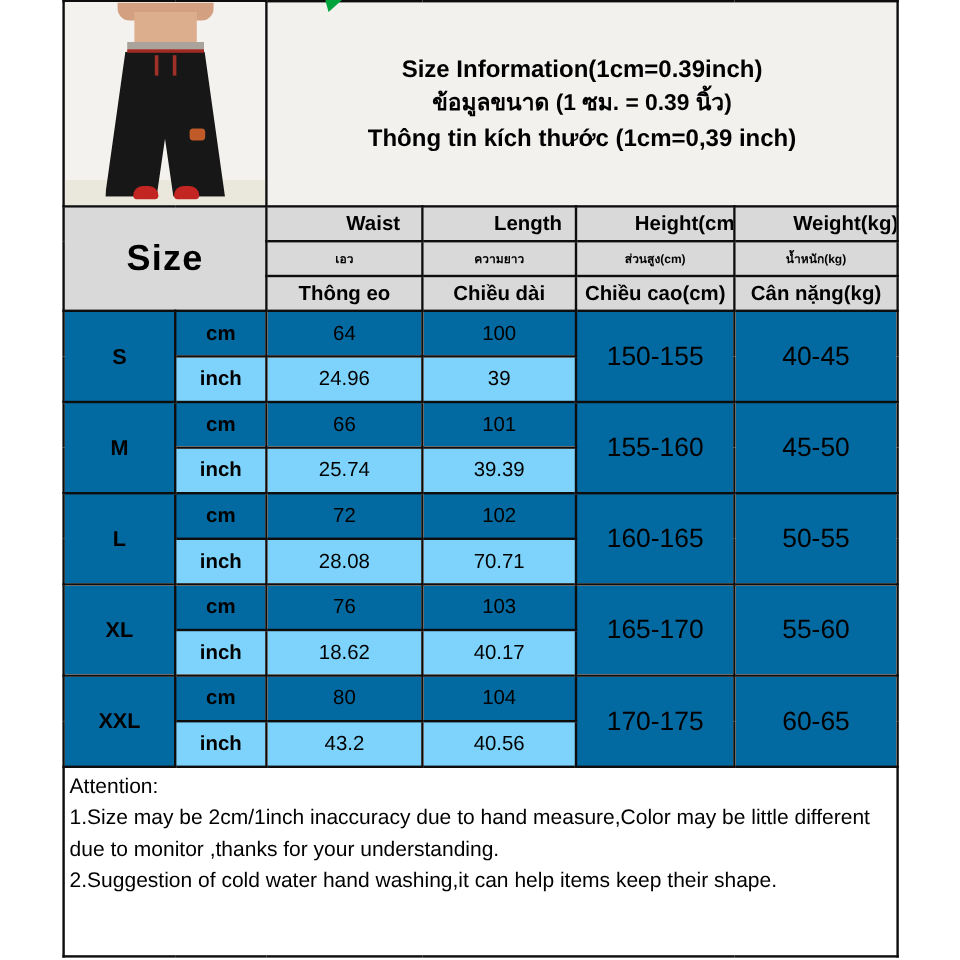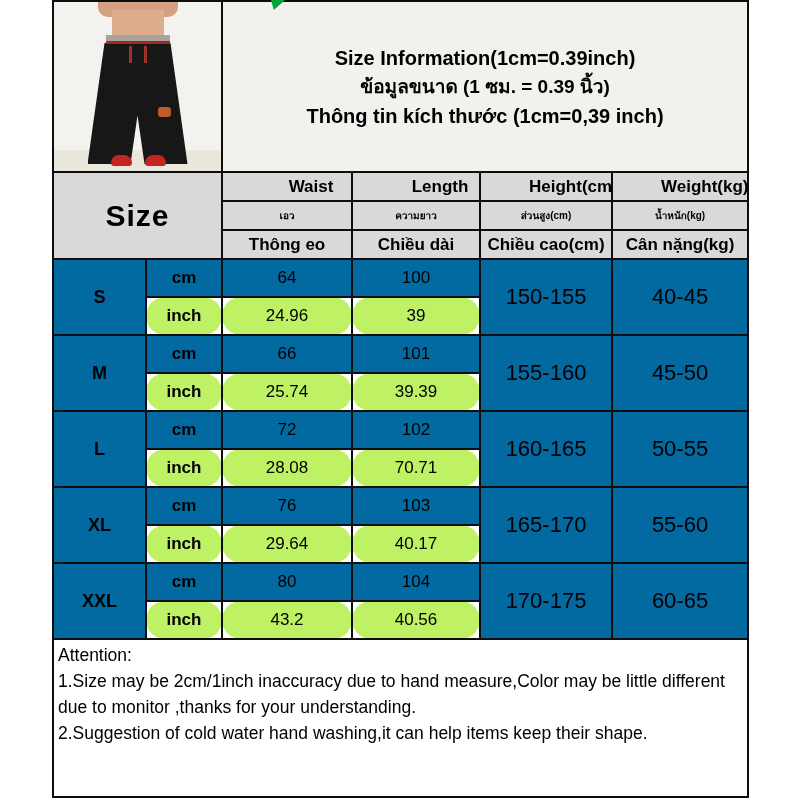--- a/index.html
+++ b/index.html
@@ -33,21 +33,21 @@
 
   .size-head  { background:#d9d9d9; font-weight:bold; font-size:30px; letter-spacing:1px; }
   tr.r-head td { background:#d9d9d9; font-weight:bold; }
   .h-en { font-size:17px;padding-left:48px; }
   .h-th { font-size:10px; }
   .h-vi { font-size:17px; }
 
   .size-label { background:#d9d9d9; font-weight:bold; font-size:18px; }
   .unit       { font-weight:bold; font-size:17px; }
   tr.r-cm td  { background:#0369a1; }
-  tr.r-in td  { background:#bef264;border-radius:19px; }
+  tr.r-in td  { background:#7dd3fc; }
   td.range    { background:#f2f2f2; font-size:22px; font-weight:normal; }
   td.val      { font-size:17px; font-weight:normal; }
 
   td.attention {
     background:#ffffff; text-align:left; vertical-align:top;
     font-size:17.5px; line-height:26px; padding:2px 5px 0 4px;
   }
 
   
   .photo-cell { background:#f3f2ef; position:relative; }
@@ -184,21 +184,21 @@
     <tr class="r-cm">
       <td class="size-label" rowspan="2">XL</td>
       <td class="unit">cm</td>
       <td class="val">76</td>
       <td class="val">103</td>
       <td class="range" rowspan="2">165-170</td>
       <td class="range" rowspan="2">55-60</td>
     </tr>
     <tr class="r-in">
       <td class="unit">inch</td>
-      <td class="val">29.64</td>
+      <td class="val">18.62</td>
       <td class="val">40.17</td>
     </tr>
 
     <tr class="r-cm">
       <td class="size-label" rowspan="2">XXL</td>
       <td class="unit">cm</td>
       <td class="val">80</td>
       <td class="val">104</td>
       <td class="range" rowspan="2">170-175</td>
       <td class="range" rowspan="2">60-65</td>

